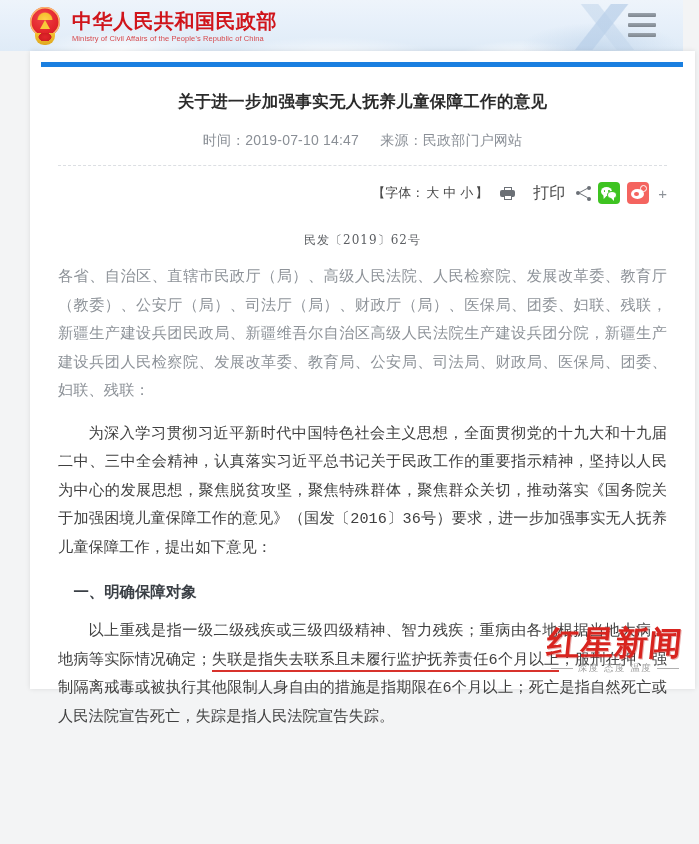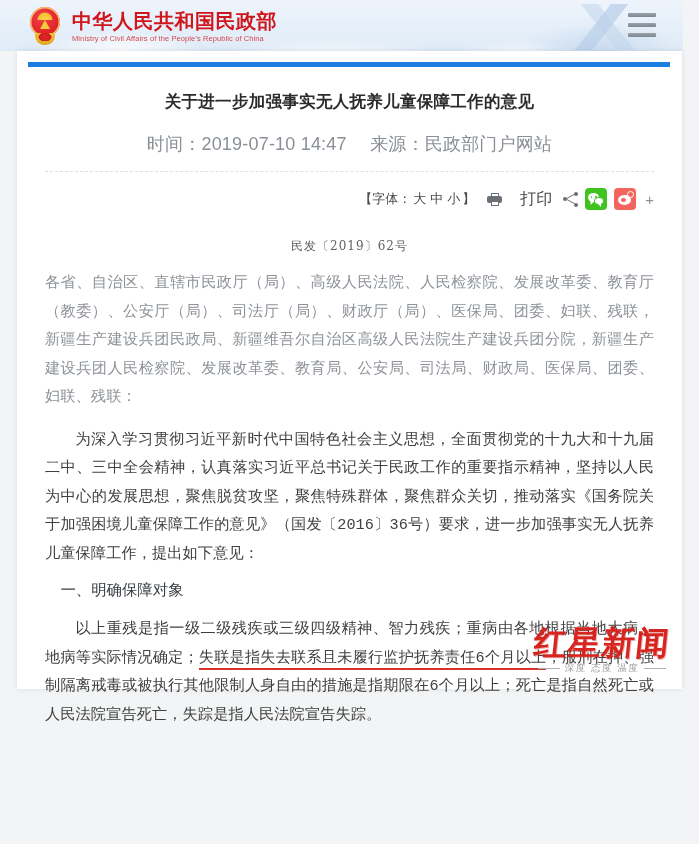--- a/index.html
+++ b/index.html
@@ -81,21 +81,21 @@
     width: 28px; height: 24px; cursor: pointer;
     display: flex; flex-direction: column; justify-content: space-between;
   }
   #menu-toggle span {
     display: block; height: 4px; width: 28px; border-radius: 1px;
     background: linear-gradient(180deg,#9aa3ac 0%, #7e868f 100%);
   }
 
   
   #doc-card {
-    position: absolute; left: 17px; top: 51px;
+    position: absolute; left: 30px; top: 51px;
     width: 665px; height: 638px;
     background: #ffffff;
     box-shadow: 0 0 5px rgba(0,0,0,.10);
   }
   #topbar {
     position: absolute; left: 11px; top: 11px;
     width: 642px; height: 5px;
     background: #1a7fe0;
   }
   #doc-inner {
@@ -106,21 +106,21 @@
   #doc-title {
     margin-top: 24px;
     text-align: center;
     font-size: 16.5px; font-weight: bold; color: #2b2b2b;
     letter-spacing: .3px;
     font-family: "DejaVu Sans", "Liberation Sans", sans-serif;
   }
   #doc-meta {
     margin-top: 19px;
     text-align: center;
-    font-size: 18px; color: #8a8f96;
+    font-size: 14px; color: #8a8f96;
     letter-spacing: .2px;
   }
   #doc-meta .sep { display: inline-block; width: 13px; }
 
   #meta-divider {
     margin-top: 15px;
     border-top: 1px dashed #dcdfe3;
     height: 0;
   }
 
@@ -216,22 +216,22 @@
     font-size: 15.2px;
     line-height: 28.5px;
     color: #8e9399;
     text-align: justify;
     letter-spacing: .1px;
     font-family: Liberation Mono, monospace;
   }
   .para.dark { color: #404040; font-weight: 500; }
   .para.indent { text-indent: 2em; }
   .sec-head {
-    margin-top: 12px;
-    font-size: 15.4px; font-weight: normal; color: #3a3f45;
+    margin-top: 20px;
+    font-size: 15.4px; font-weight: bold; color: #3a3f45;
     text-indent: 1em;
     font-family: "DejaVu Sans", "Liberation Sans", sans-serif;
   }
   .u-red {
     border-bottom: 2.2px solid #d8322c;
     padding-bottom: 1px;
   }
 
   
   #watermark {

